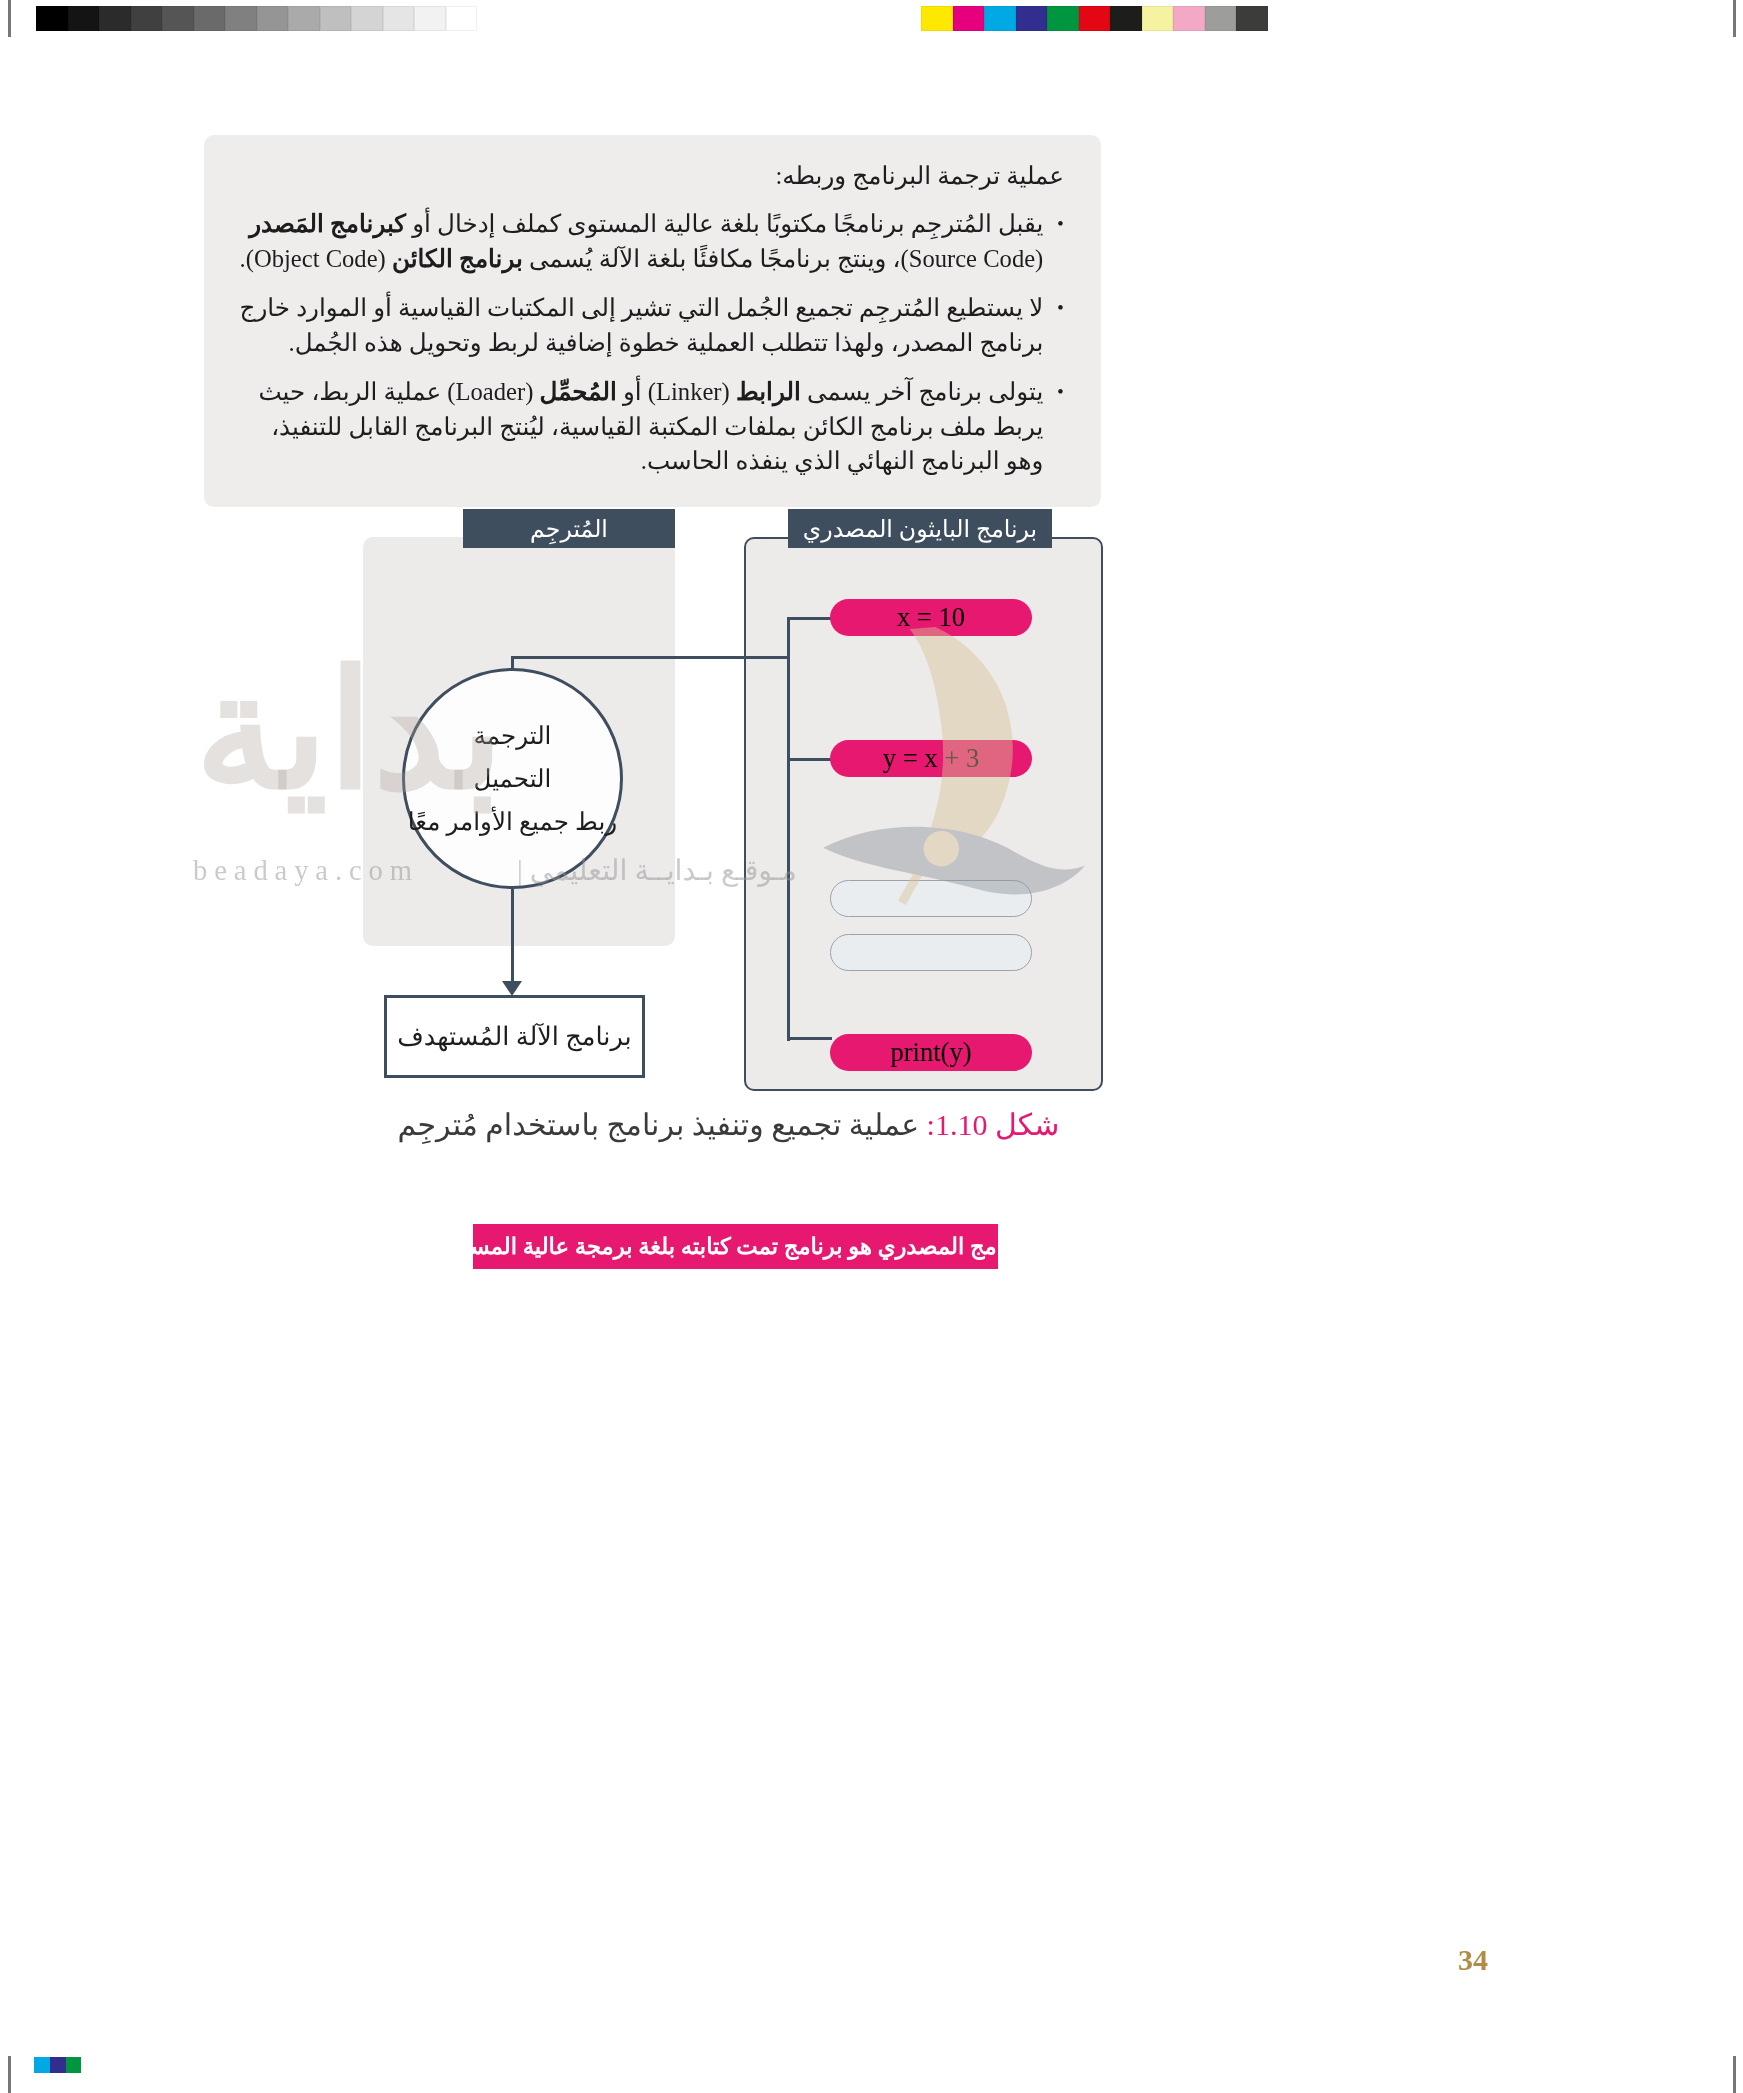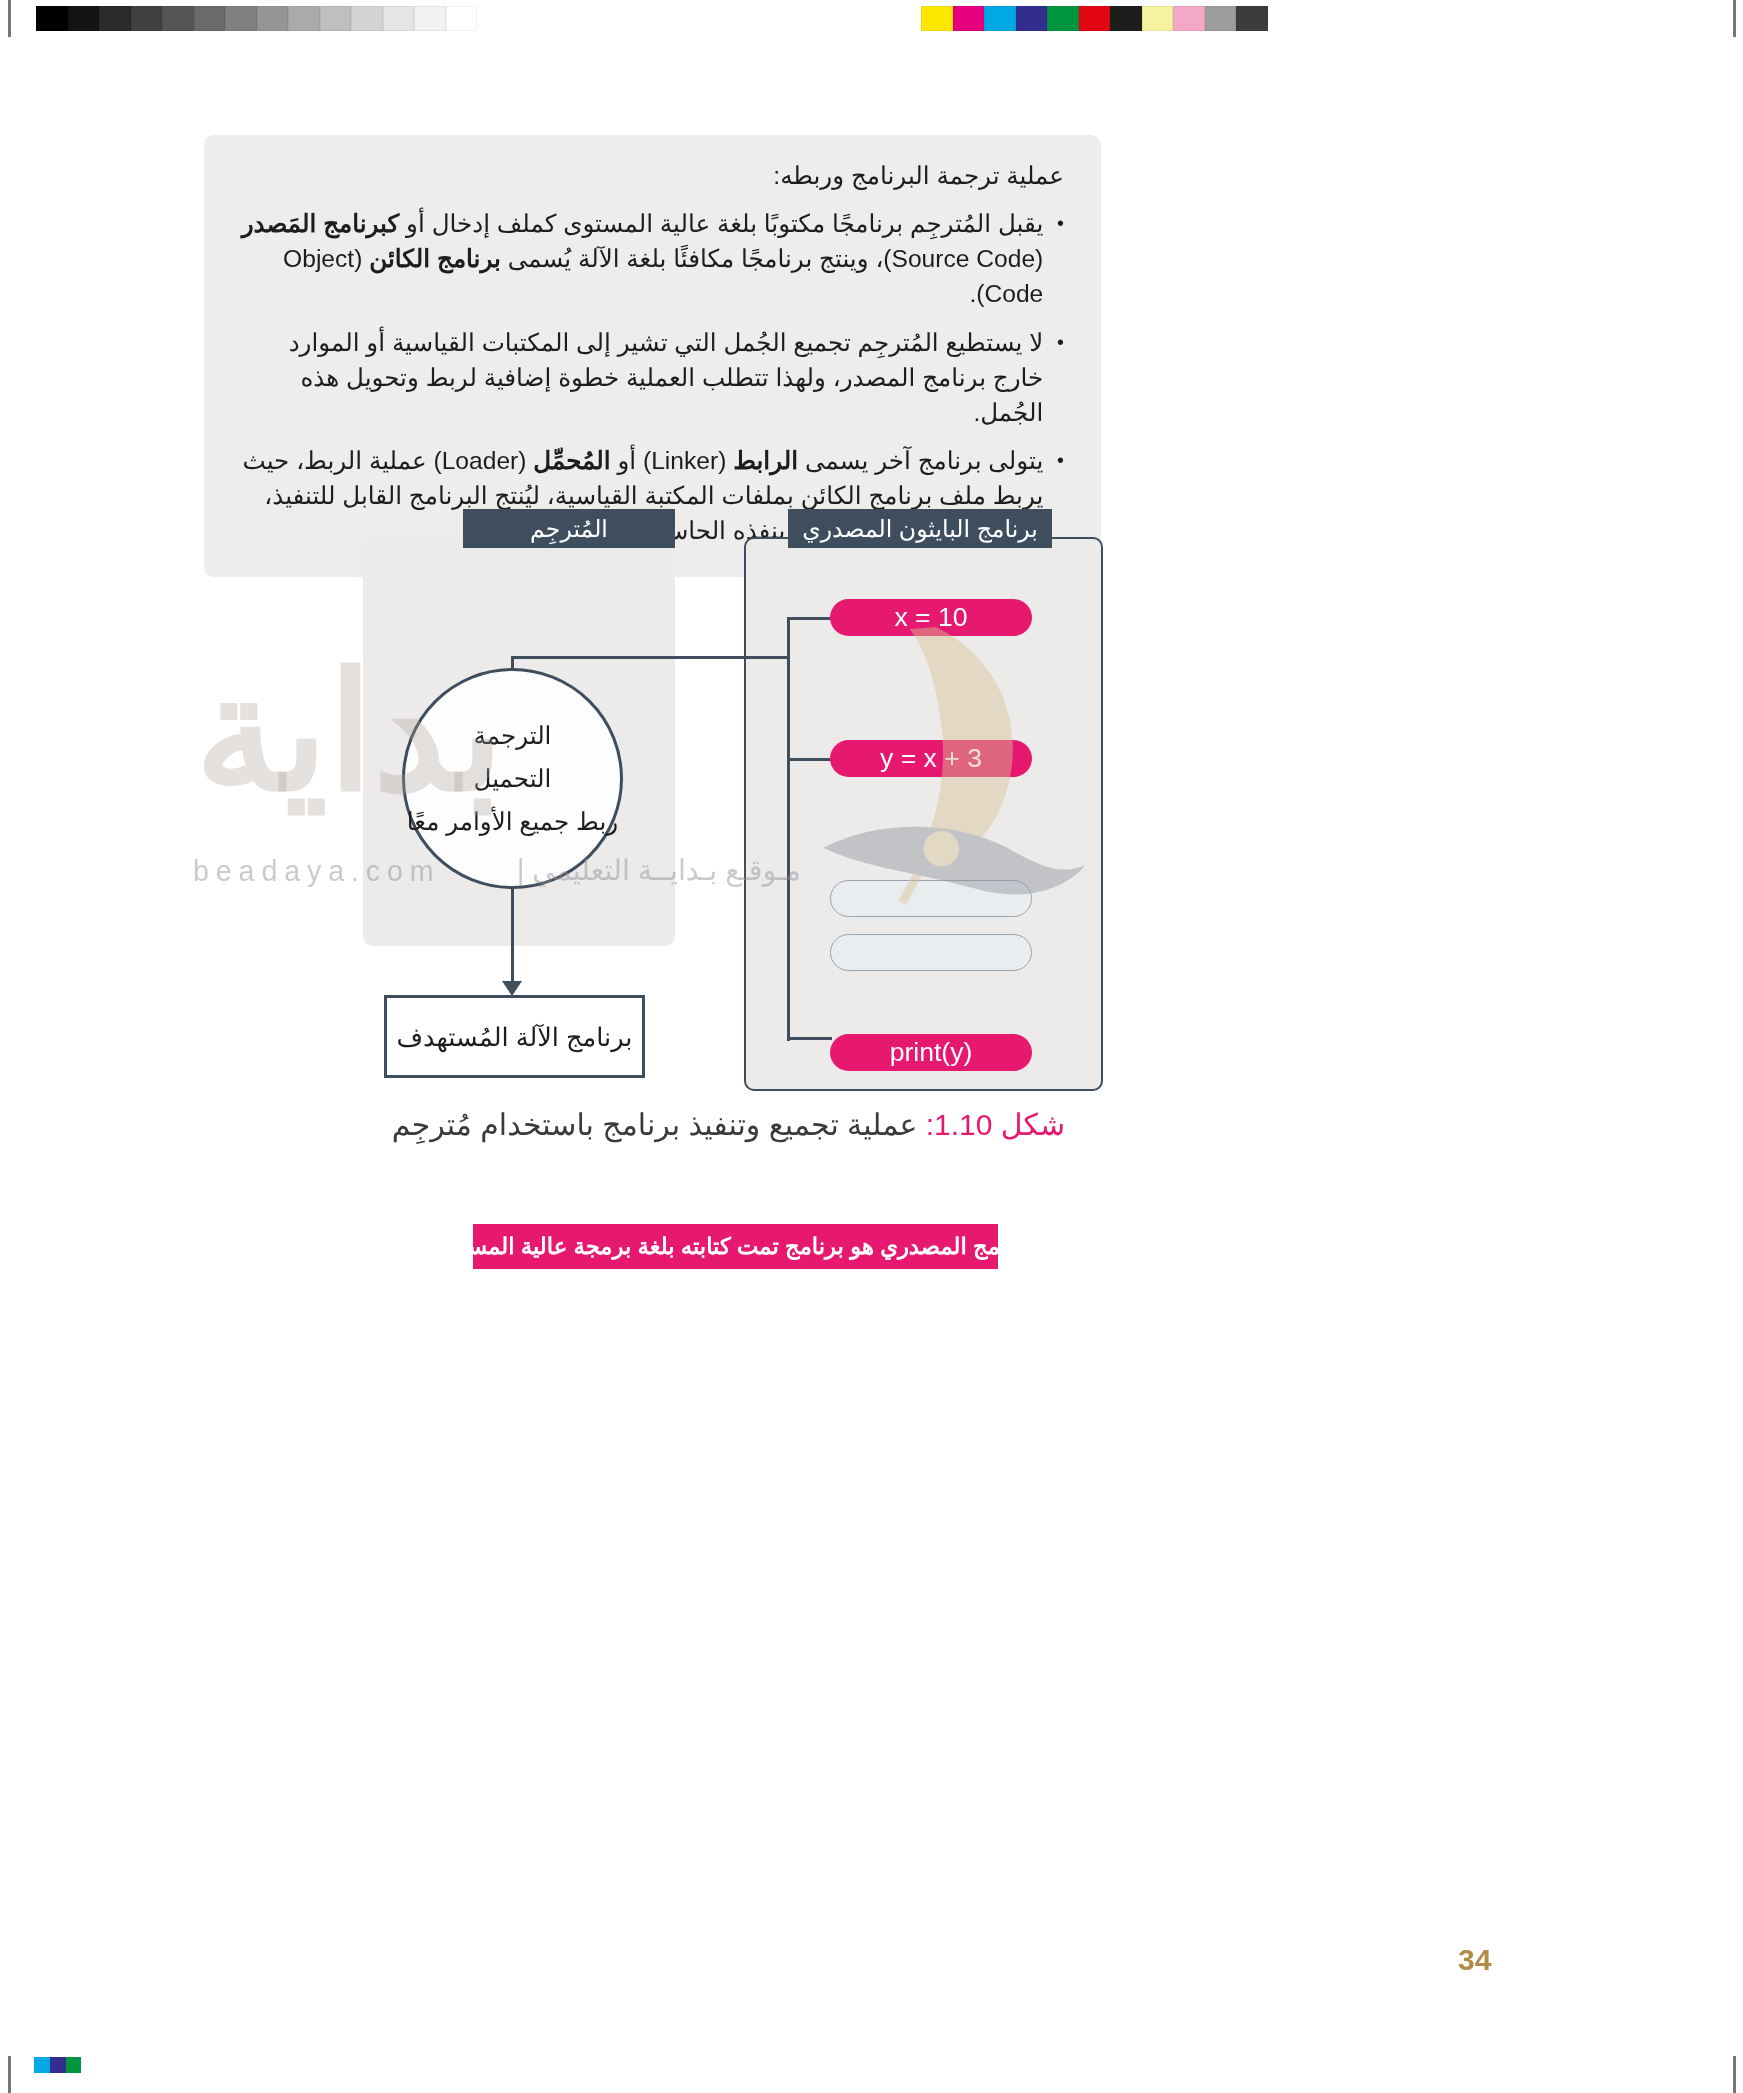--- a/index.html
+++ b/index.html
@@ -1,18 +1,18 @@
 <!DOCTYPE html>
 <html lang="ar" style="--magenta: #e6186f; --slate: #3f4e5e; --ink: #1d1d1d; --gold: #b28c46;"><head>
 <meta charset="utf-8">
 <style>
   html,body{margin:0;padding:0;background:#ffffff;}
   .page{
     position:relative;width:1744px;height:2093px;background:#ffffff;
-    font-family:Liberation Sans, sans-serif;color:var(--ink,#1d1d1d);overflow:hidden;
+    font-family:Liberation Serif, serif;color:var(--ink,#1d1d1d);overflow:hidden;
   }
   
   .cal-bar{position:absolute;top:5.9px;height:25.6px;display:flex;}
   .cal-bar .sw{width:31.5px;height:25.6px;box-shadow:inset 0 0 0 1px rgba(0,0,0,0.06);}
   .cal-bar-mini{position:absolute;left:34px;top:2057px;height:15.8px;display:flex;}
   .cal-bar-mini .sw{width:15.8px;height:15.8px;}
   .crop{position:absolute;background:#777;}
   .crop.v{width:3px;height:37px;}
   
   .intro{
@@ -35,21 +35,21 @@
   .circle{
     position:absolute;left:402px;top:668px;width:221px;height:221px;border-radius:50%;
     background:#fdfdfd;border:3px solid var(--slate,#3f4e5e);z-index:2;
     display:flex;flex-direction:column;align-items:center;justify-content:center;
     gap:13.8px;font-size:24.6px;direction:rtl;text-align:center;box-sizing:border-box;
   }
   .pill{
     position:absolute;left:830px;width:202px;height:37px;border-radius:18.7px;z-index:2;
     display:flex;align-items:center;justify-content:center;font-size:26.6px;direction:ltr;
   }
-  .pill.pink{background:var(--magenta,#e6186f);color:#ffffff;}
+  .pill.pink{background:var(--magenta,#e6186f);color:#000000;}
   .pill.empty{background:#e9edf0;border:1px solid #9aa4ad;box-sizing:border-box;}
   .line{position:absolute;background:var(--slate,#3f4e5e);z-index:1;}
   .arrowhead{
     position:absolute;left:502px;top:981px;width:0;height:0;z-index:1;
     border-left:10.8px solid transparent;border-right:10.8px solid transparent;
     border-top:15.8px solid var(--slate,#3f4e5e);
   }
   .target{
     position:absolute;left:384px;top:995px;width:261px;height:83px;z-index:2;
     background:#ffffff;border:3px solid var(--slate,#3f4e5e);box-sizing:border-box;

